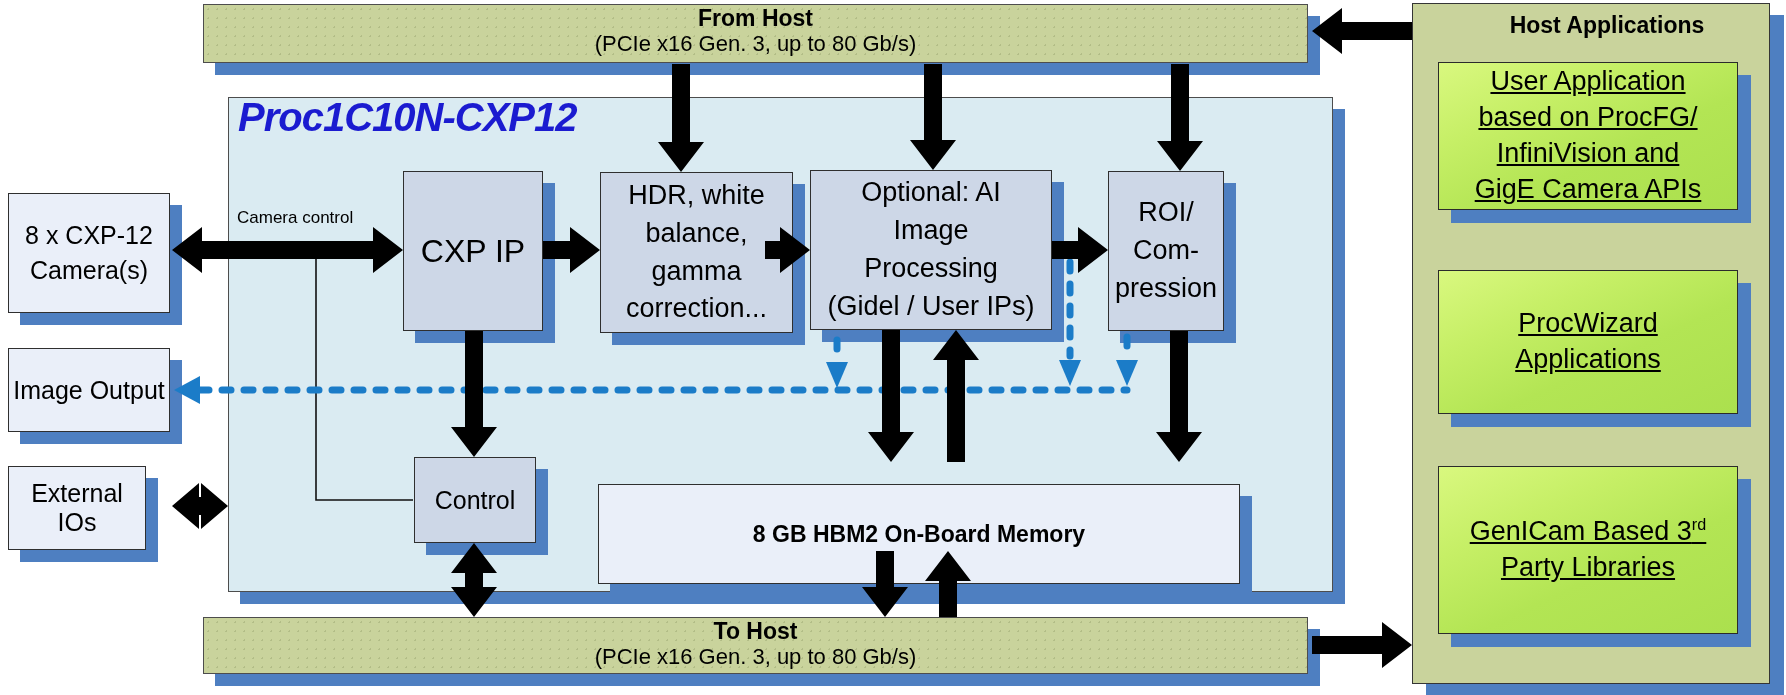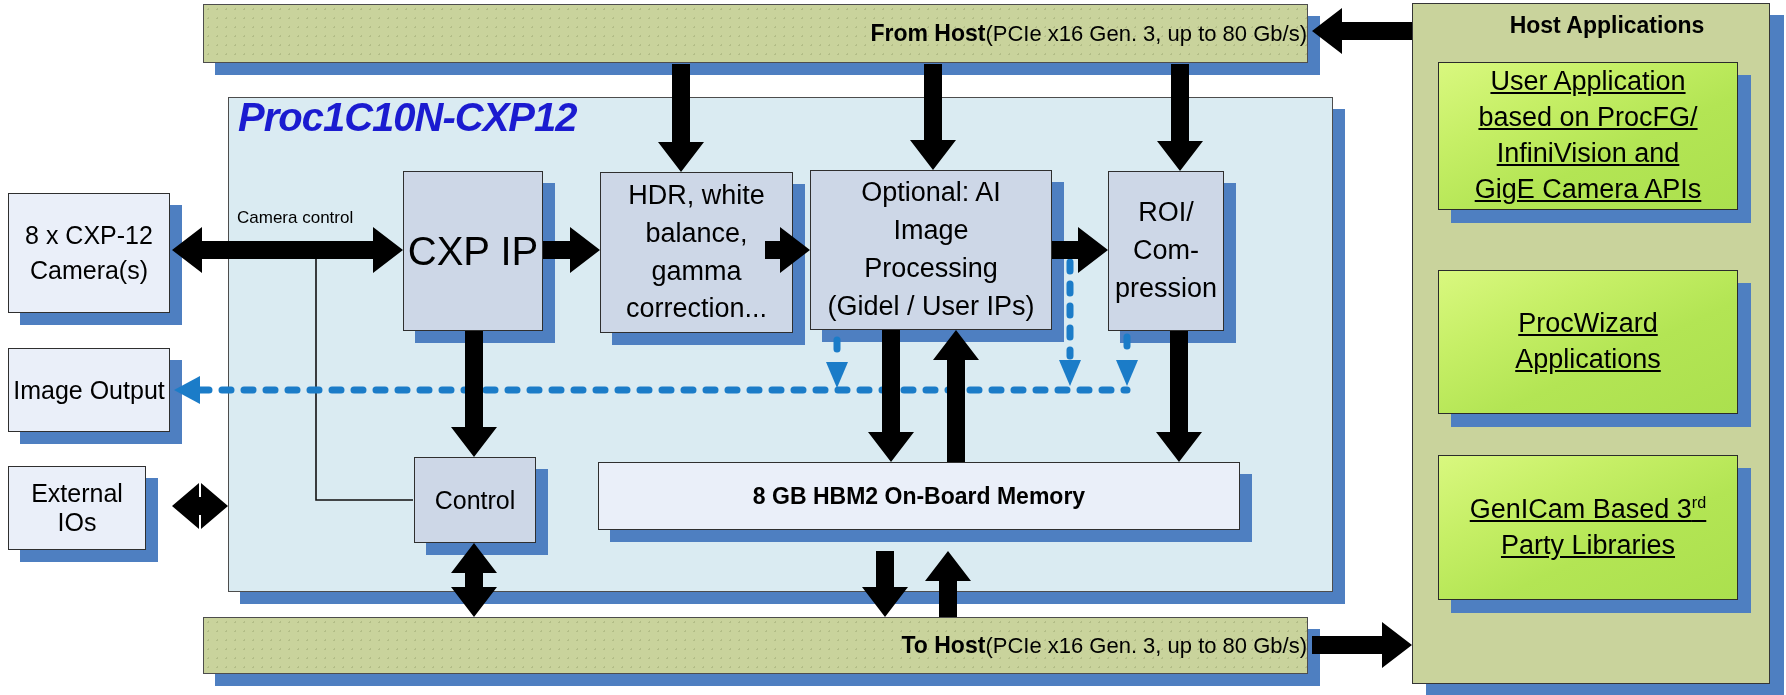--- a/index.html
+++ b/index.html
@@ -6,22 +6,22 @@
     --bar_fill:#c9d39c; --panel_fill:#c9d39c; --main_fill:#daebf2;
     --block_fill:#cdd7e7; --light_fill:#eaeff9; --green_light:#d9f87f;
     --green_dark:#abe04e; --shadow:#4e7fc1; --dashed:#1b7cc8;
     --title:#1b1bd0; --arrow:#000000; --border:#3a3a3a;
   }
   html,body{margin:0;padding:0;background:#ffffff;}
   body{font-family:"Liberation Sans","DejaVu Sans",sans-serif;}
   #canvas{position:relative;width:1786px;height:695px;background:#fff;overflow:hidden;}
   .abs{position:absolute;box-sizing:border-box;}
   .shadowed{box-shadow:12px 12px 0 var(--shadow);}
-  .bar{background:var(--bar_fill);border:1px solid #4d4d4d;display:flex;flex-direction:row;
-       align-items:center;justify-content:flex-end;text-align:center;}
+  .bar{background:var(--bar_fill);border:1px solid #4d4d4d;display:flex;flex-direction:column;
+       align-items:center;justify-content:flex-start;text-align:center;}
   .bar-title{font-size:23px;font-weight:bold;color:#000;line-height:1.15;}
   .bar-sub{font-size:22px;color:#000;line-height:1.15;}
   .dotted{background-image:radial-gradient(rgba(90,110,150,.18) 1px,transparent 1px);background-size:8px 8px;}
   .dotted-olive{background-image:radial-gradient(rgba(100,110,60,.22) 1px,transparent 1px);background-size:9px 9px;}
   .mainbox{background:var(--main_fill);border:1px solid #4d4d4d;}
   .board-title{font-size:40px;font-weight:bold;font-style:italic;color:var(--title);letter-spacing:-1px;white-space:nowrap;}
   .blk{background:var(--block_fill);border:1.6px solid #2f2f2f;display:flex;align-items:center;
        justify-content:center;text-align:center;white-space:pre-line;color:#000;}
   .lightblk{background:var(--light_fill);}
   .panel{background:var(--panel_fill);border:1.6px solid #353535;box-shadow:14px 12px 0 var(--shadow);}
@@ -50,45 +50,45 @@
   <div class="abs bar shadowed dotted-olive" style="left:203px;top:617px;width:1105px;height:57px;">
     <div class="bar-title">To Host</div>
     <div class="bar-sub">(PCIe x16 Gen. 3, up to 80 Gb/s)</div>
   </div>
 
   <div class="abs blk lightblk shadowed dotted" style="left:8px;top:193px;width:162px;height:120px;font-size:25px;line-height:1.4;">8 x CXP-12
 Camera(s)</div>
   <div class="abs blk lightblk shadowed dotted" style="left:8px;top:348px;width:162px;height:84px;font-size:25px;">Image Output</div>
   <div class="abs blk lightblk shadowed dotted" style="left:8px;top:466px;width:138px;height:84px;font-size:25px;">External IOs</div>
 
-  <div class="abs blk shadowed dotted" style="left:403px;top:171px;width:140px;height:160px;font-size:40px;">CXP IP</div>
+  <div class="abs blk shadowed dotted" style="left:403px;top:171px;width:140px;height:160px;font-size:32px;">CXP IP</div>
   <div class="abs blk shadowed dotted" style="left:600px;top:172px;width:193px;height:161px;font-size:27px;line-height:1.4;">HDR, white
 balance,
 gamma
 correction...</div>
   <div class="abs blk shadowed dotted" style="left:810px;top:170px;width:242px;height:160px;font-size:27px;line-height:1.4;">Optional: AI
 Image
 Processing
 (Gidel / User IPs)</div>
   <div class="abs blk shadowed dotted" style="left:1108px;top:171px;width:116px;height:160px;font-size:27px;line-height:1.4;">ROI/
 Com-
 pression</div>
   <div class="abs blk shadowed dotted" style="left:414px;top:457px;width:122px;height:86px;font-size:25px;">Control</div>
-  <div class="abs blk lightblk shadowed dotted" style="left:598px;top:462px;width:642px;height:68px;font-size:23px;font-weight:bold;">8 GB HBM2 On-Board Memory</div>
+  <div class="abs blk lightblk shadowed dotted" style="left:598px;top:484px;width:642px;height:100px;font-size:23px;font-weight:bold;">8 GB HBM2 On-Board Memory</div>
 
   <div class="abs panel dotted-olive" style="left:1412px;top:3px;width:358px;height:681px;">
     <div class="panel-title" style="margin-top:8px;">Host Applications</div>
   </div>
   <div class="abs greenblk" style="left:1438px;top:62px;width:300px;height:148px;">User Application
 based on ProcFG/
 InfiniVision and
 GigE Camera APIs</div>
   <div class="abs greenblk" style="left:1438px;top:270px;width:300px;height:144px;">ProcWizard
 Applications</div>
-  <div class="abs greenblk" style="left:1438px;top:455px;width:300px;height:145px;">
+  <div class="abs greenblk" style="left:1438px;top:466px;width:300px;height:168px;">
     <div style="white-space:nowrap;"><span>GenICam Based 3</span><sup>rd</sup></div>
     <div>Party Libraries</div>
   </div>
 
   <svg class="connectors" width="1786" height="695" viewBox="0 0 1786 695">
     <polyline points="316,259 316,500 413,500" fill="none" stroke="#111" stroke-width="1.6"></polyline>
     <g stroke="var(--dashed)" stroke-width="7" stroke-linecap="round" stroke-dasharray="9 13" fill="none">
       <path d="M200 390 H1127"></path>
       <path d="M837 340 V358"></path>
       <path d="M1070 262 V356"></path>

